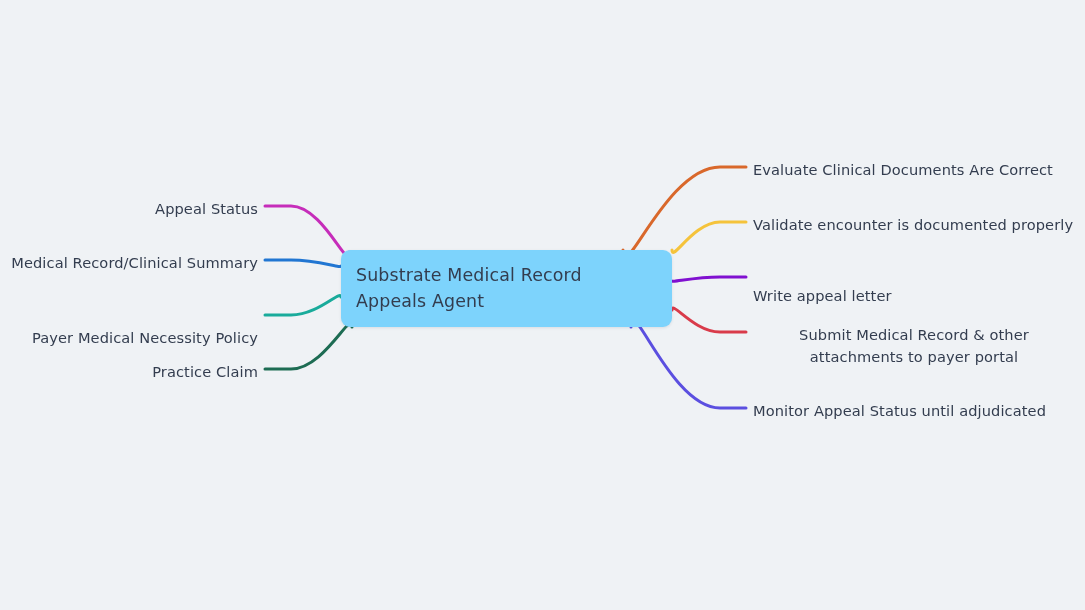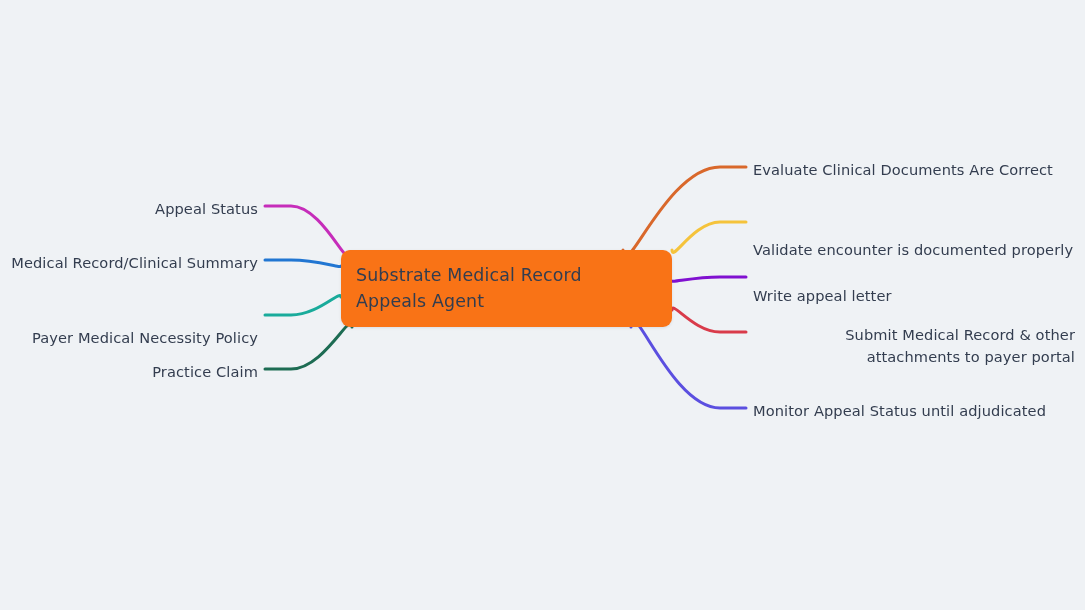--- a/index.html
+++ b/index.html
@@ -39,21 +39,21 @@
   }
   .node-label.right {
     text-align: left;
   }
   #central-node {
     position: absolute;
     left: 341px;
     top: 250px;
     width: 331px;
     height: 77px;
-    background: #f97316;
+    background: #7dd3fc;
     border-radius: 9px;
     box-sizing: border-box;
     padding: 13px 20px 0 15px;
     box-shadow: 0 1px 3px rgba(25,40,70,0.10);
   }
   #central-node-title {
     color: #333d4f;
     font-size: 17.4px;
     line-height: 25.5px;
     letter-spacing: 0.15px;
@@ -80,19 +80,19 @@
   <div id="central-node">
     <div id="central-node-title">Substrate Medical Record Appeals Agent</div>
   </div>
 
   <div id="labels-layer">
       <div class="node-label left" style="top: 198px; right: 827px; text-align: right;">Appeal Status</div>
       <div class="node-label left" style="top: 252px; right: 827px; text-align: center;">Medical Record/Clinical Summary</div>
       <div class="node-label left" style="top: 307px; right: 827px; text-align: right; margin-top: 20px;">Payer Medical Necessity Policy</div>
       <div class="node-label left" style="top: 361px; right: 827px; text-align: right;">Practice Claim</div>
       <div class="node-label right" style="top: 159px; left: 753px; text-align: left;">Evaluate Clinical Documents Are Correct</div>
-      <div class="node-label right" style="top: 214px; left: 753px; text-align: left; margin-top: 25px;">Validate encounter is documented properly</div>
+      <div class="node-label right" style="top: 214px; left: 753px; text-align: left;">Validate encounter is documented properly</div>
       <div class="node-label right" style="top: 285px; left: 753px; text-align: left;">Write appeal letter</div>
-      <div class="node-label right" style="top: 324px; left: 753px; text-align: right; width: 322px;">Submit Medical Record &amp; other attachments to payer portal</div>
+      <div class="node-label right" style="top: 324px; left: 753px; text-align: center; width: 322px;">Submit Medical Record &amp; other attachments to payer portal</div>
       <div class="node-label right" style="top: 400px; left: 753px; text-align: left;">Monitor Appeal Status until adjudicated</div>
     </div>
 
 </div>
 
 </body></html>

